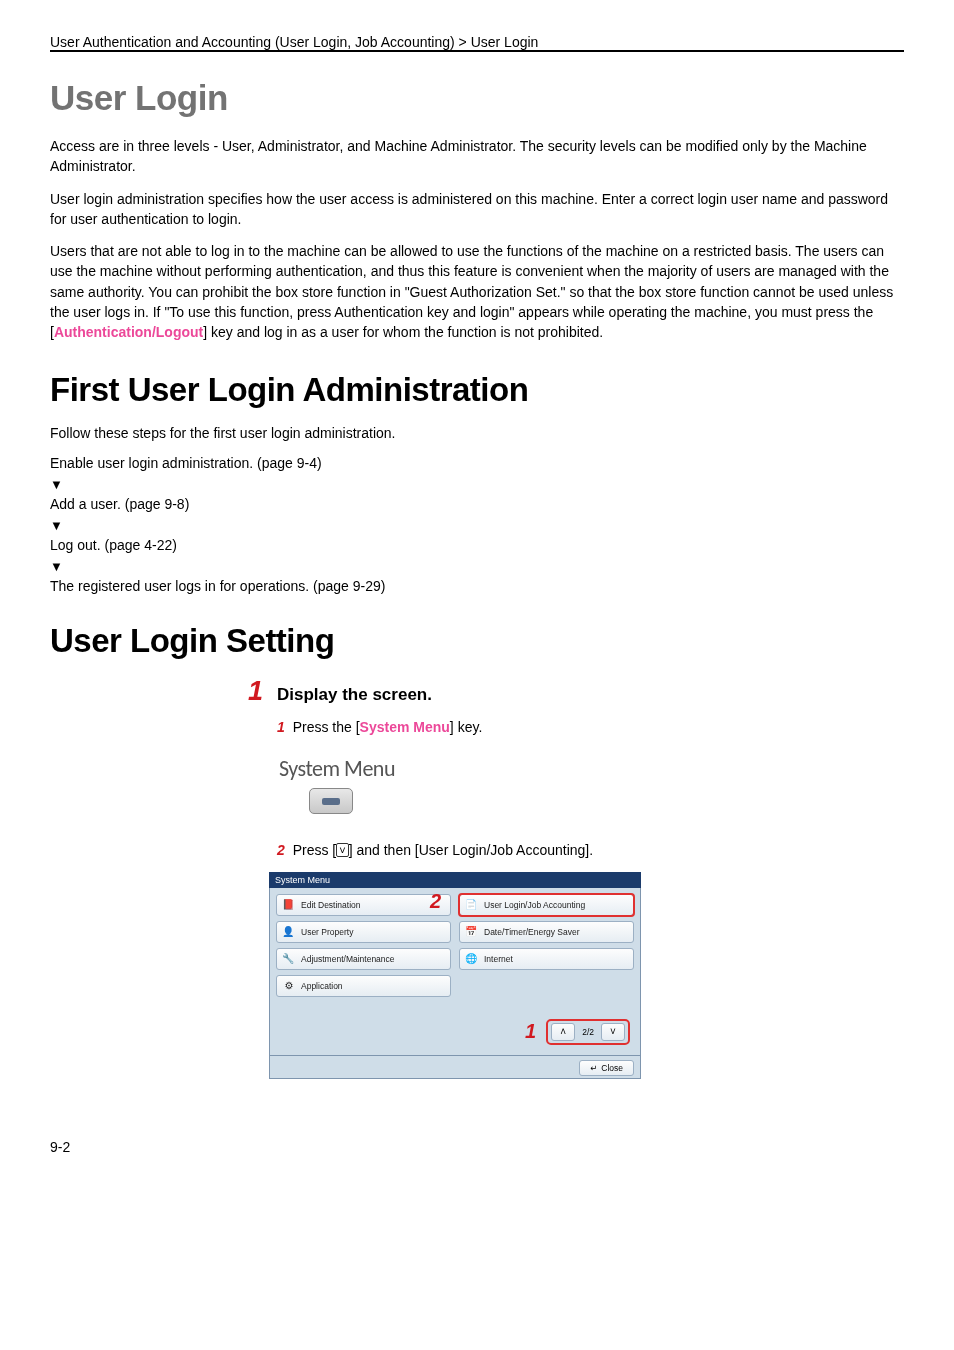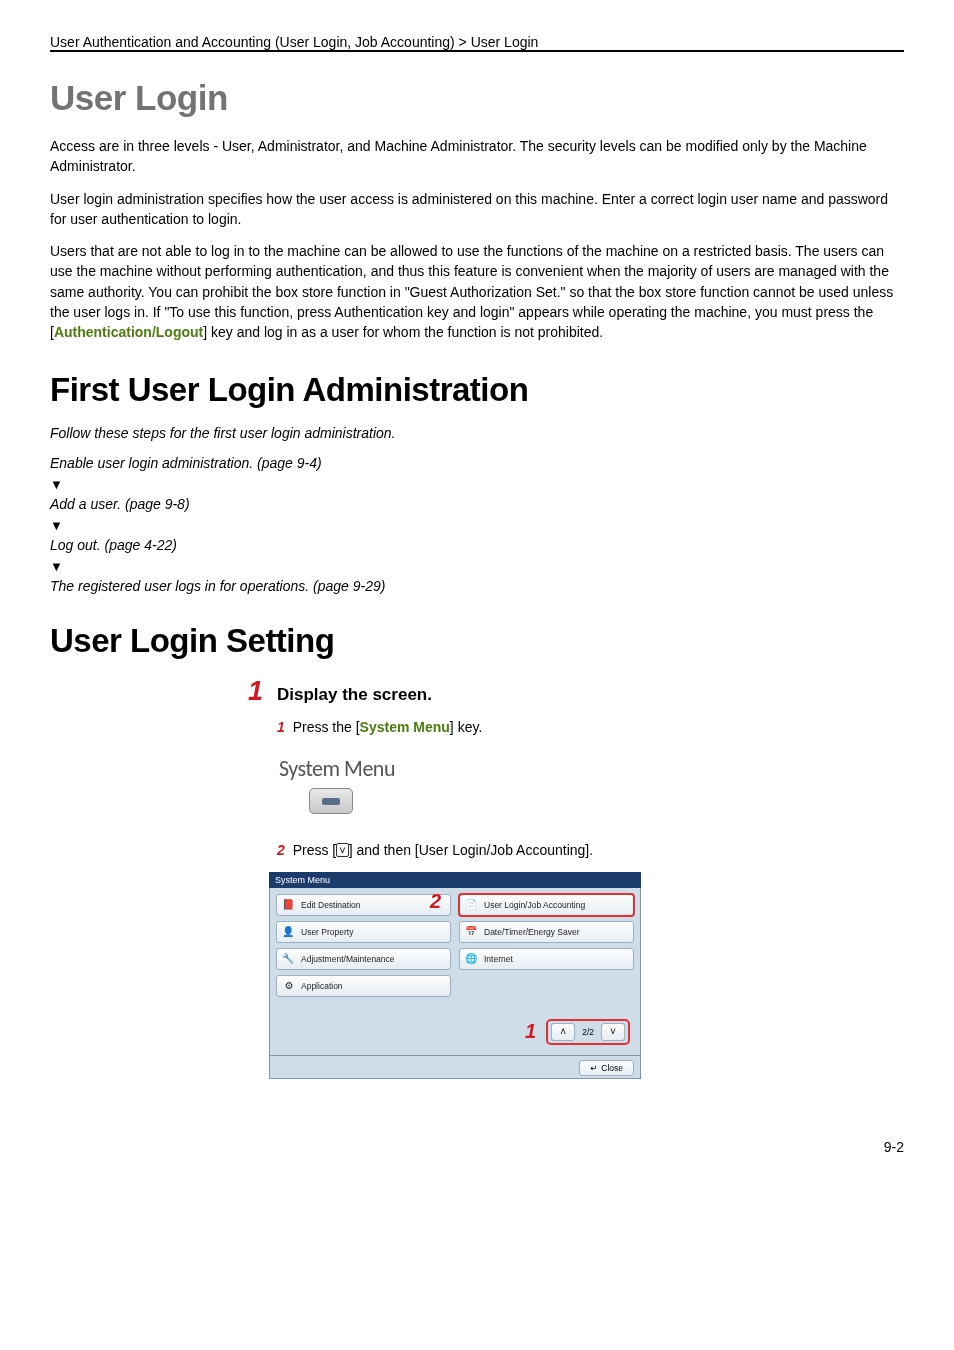--- a/index.html
+++ b/index.html
@@ -24,30 +24,30 @@
     font-size: 35px;
     font-weight: 900;
     color: #737373;
     margin-bottom: 18px;
     letter-spacing: -0.5px;
   }
   p.body-text {
     margin-bottom: 12px;
     line-height: 1.45;
   }
-  .key-link { color: #4d7c0f; font-weight: bold; }
+  .key-link { color: #ec4899; font-weight: bold; }
   h2.section-h2 {
     font-size: 33px;
     font-weight: 900;
     color: #000000;
     margin-top: 28px;
     margin-bottom: 14px;
     letter-spacing: -0.5px;
   }
-  .step-line { margin-bottom: 6px; font-style: italic; }
+  .step-line { margin-bottom: 6px; }
   .down-arrow { font-size: 13px; margin: 4px 0; }
   .instruction-block { margin-left: 185px; margin-top: 16px; }
   .big-step-row { display: flex; align-items: baseline; gap: 14px; margin-bottom: 12px; }
   .big-step-num {
     color: #d11920;
     font-size: 27px;
     font-weight: 900;
     font-style: italic;
     width: 28px;
     text-align: right;
@@ -187,21 +187,21 @@
     background: linear-gradient(#fdfdfd,#e6edf3);
     border: 1px solid #9cb0c4;
     border-radius: 3px;
     font-size: 8.5px;
     padding: 2px 10px;
     display: inline-flex;
     align-items: center;
     gap: 4px;
   }
   .page-num {
-    text-align: right;
+    text-align: left;
     margin-top: 60px;
     font-size: 14px;
   }
 </style>
 </head>
 <body>
 
 <div class="page">
   <div class="breadcrumb">User Authentication and Accounting (User Login, Job Accounting) &gt; User Login</div>
 

